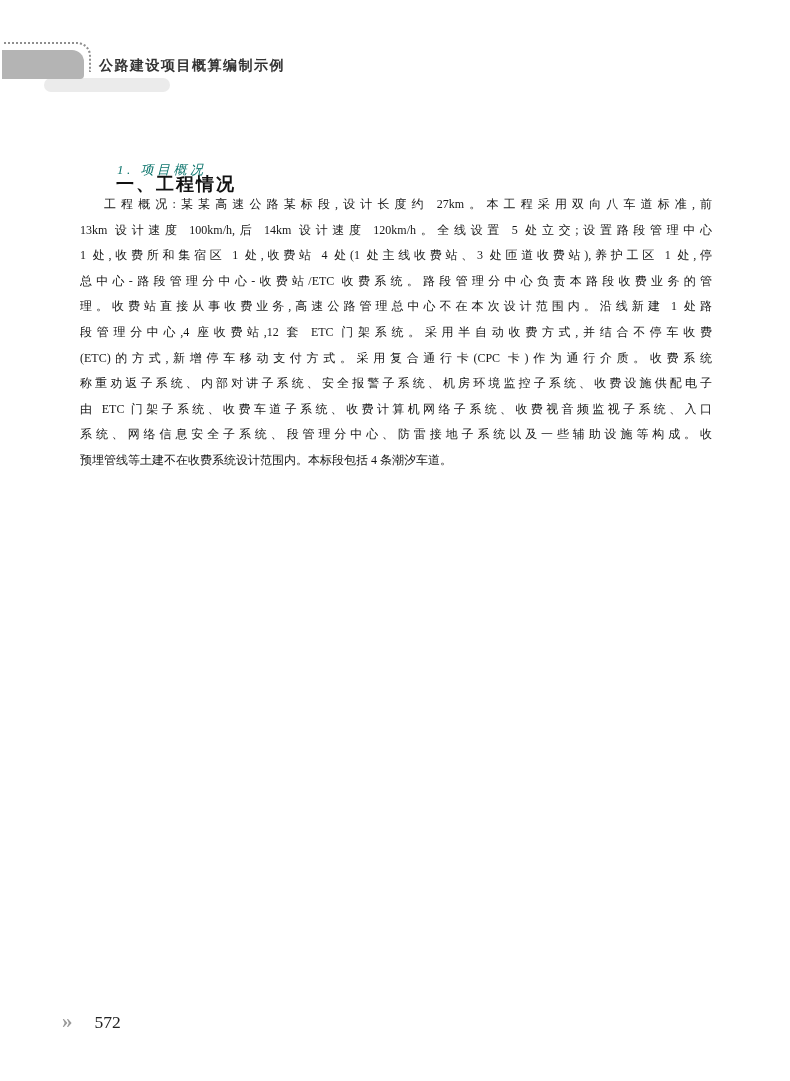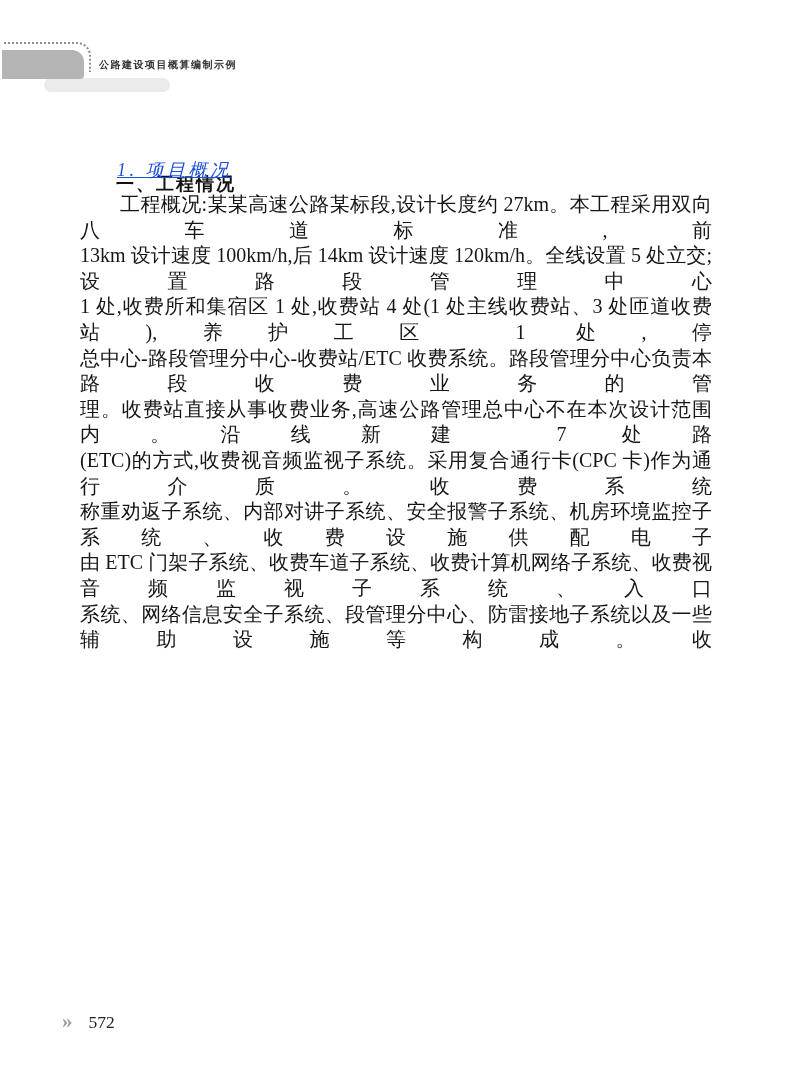--- a/index.html
+++ b/index.html
@@ -36,21 +36,21 @@
     width: 82px; height: 29px;
     background: #b4b4b4;
     border-top-right-radius: 12px;
     border-bottom-right-radius: 4px;
   }
   .header-title {
     position: absolute;
     left: 99px; top: 56px;
     font-family: "Liberation Sans", "DejaVu Sans", sans-serif;
     font-weight: bold;
-    font-size: 10px;
+    font-size: 14px;
     line-height: 18px;
     letter-spacing: 1.5px;
     color: #333333;
     white-space: nowrap;
   }
 
   
   .section-heading {
     position: absolute;
     left: 116px; top: 125px;
@@ -61,32 +61,31 @@
     letter-spacing: 2px;
     color: #111111;
     white-space: nowrap;
     margin-top: 48px;
   }
   .sub-heading {
     position: absolute;
     left: 117px; top: 160px;
     font-style: italic;
     font-weight: normal;
-    font-size: 18px;
+    font-size: 13px;
     line-height: 20px;
     letter-spacing: 3.5px;
-    color: #1d4ed8;
+    color: #0f766e;
     white-space: nowrap;
-    text-decoration: underline;
   }
   .paragraph {
     position: absolute;
     left: 80px; top: 192px;
     width: 632px;
-    font-size: 20px;
+    font-size: 12px;
     line-height: 25.6px;
     color: #161616;
   }
   .pline {
     text-align: justify;
     text-align-last: justify;
   }
   .pline.first { text-indent: 2em; }
   .pline.last { text-align-last: left; }
 
@@ -98,21 +97,21 @@
     align-items: baseline;
   }
   .page-marker {
     font-size: 21px;
     font-weight: bold;
     color: #9a9a9a;
     letter-spacing: -2px;
     line-height: 26px;
   }
   .page-number {
-    margin-left: 18px;
+    margin-left: 24px;
     font-size: 17.5px;
     color: #222222;
     line-height: 26px;
   }
 </style>
 </head>
 <body>
 
 <div id="page">
 
@@ -125,25 +124,27 @@
 
   <div>
     <div class="section-heading">一、工程情况</div>
     <div class="sub-heading">1. 项目概况</div>
 
     <div class="paragraph">
       <div class="pline first">工程概况:某某高速公路某标段,设计长度约 27km。本工程采用双向八车道标准,前</div>
       <div class="pline">13km 设计速度 100km/h,后 14km 设计速度 120km/h。全线设置 5 处立交;设置路段管理中心</div>
       <div class="pline">1 处,收费所和集宿区 1 处,收费站 4 处(1 处主线收费站、3 处匝道收费站),养护工区 1 处,停</div>
       <div class="pline">总中心-路段管理分中心-收费站/ETC 收费系统。路段管理分中心负责本路段收费业务的管</div>
-      <div class="pline">理。收费站直接从事收费业务,高速公路管理总中心不在本次设计范围内。沿线新建 7 处路</div>
-      <div class="pline">(ETC)的方式,收费视音频监视子系统。采用复合通行卡(CPC 卡)作为通行介质。收费系统</div>
+      <div class="pline">理。收费站直接从事收费业务,高速公路管理总中心不在本次设计范围内。沿线新建 1 处路</div>
+      <div class="pline">段管理分中心,4 座收费站,12 套 ETC 门架系统。采用半自动收费方式,并结合不停车收费</div>
+      <div class="pline">(ETC)的方式,新增停车移动支付方式。采用复合通行卡(CPC 卡)作为通行介质。收费系统</div>
       <div class="pline">称重劝返子系统、内部对讲子系统、安全报警子系统、机房环境监控子系统、收费设施供配电子</div>
       <div class="pline">由 ETC 门架子系统、收费车道子系统、收费计算机网络子系统、收费视音频监视子系统、入口</div>
       <div class="pline">系统、网络信息安全子系统、段管理分中心、防雷接地子系统以及一些辅助设施等构成。收</div>
+      <div class="pline last">预埋管线等土建不在收费系统设计范围内。本标段包括 4 条潮汐车道。</div>
     </div>
   </div>
 
   <div class="footer">
     <span class="page-marker">»</span>
     <span class="page-number">572</span>
   </div>
 
 </div>
 

